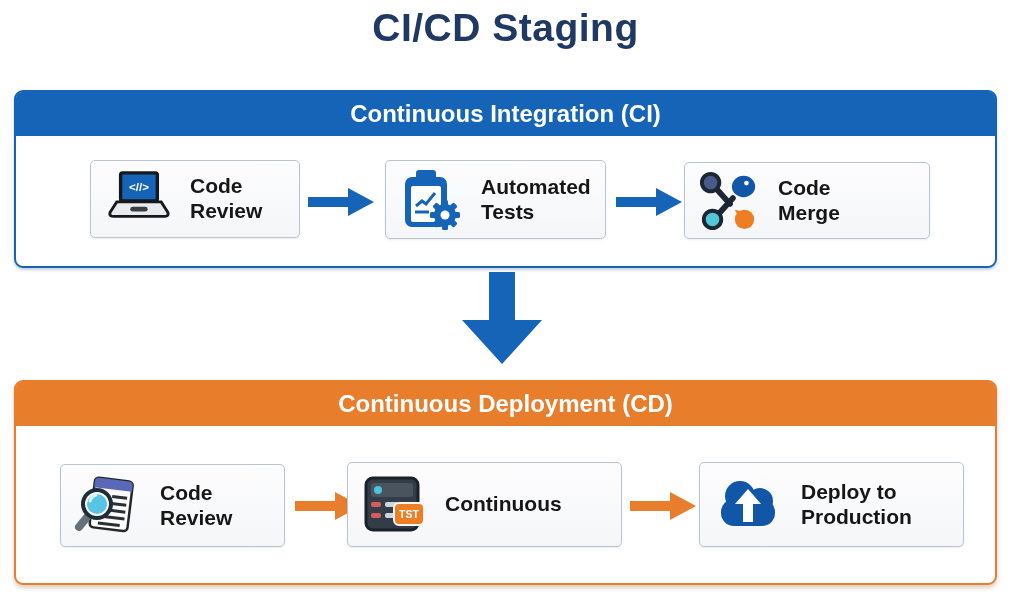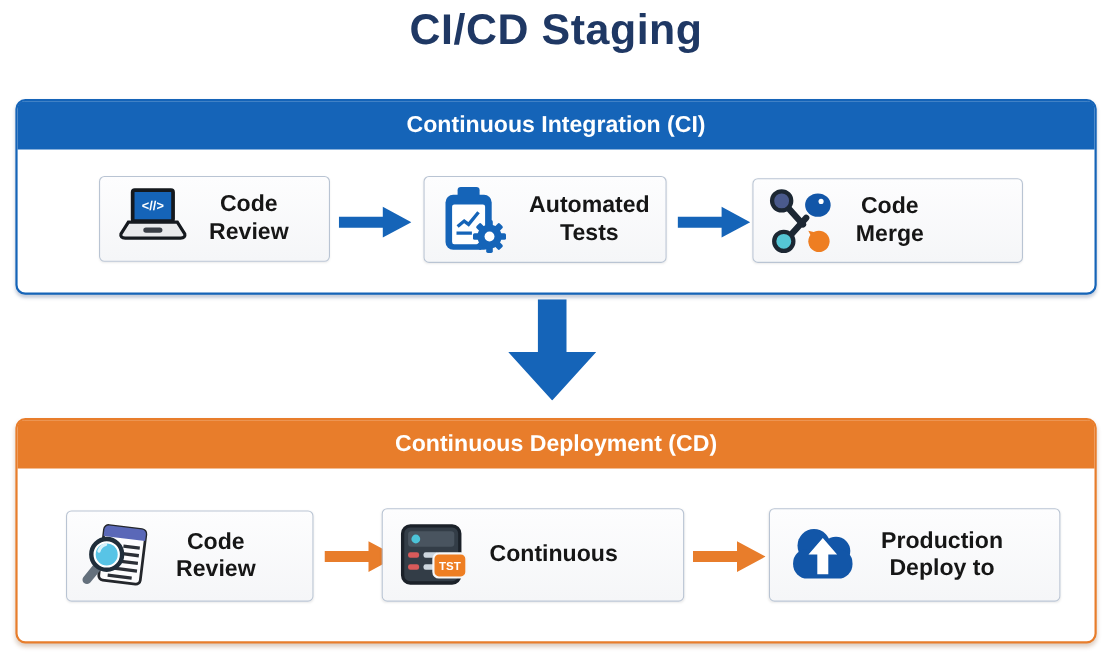--- a/index.html
+++ b/index.html
@@ -18,35 +18,35 @@
     letter-spacing:0.5px;
   }
 
   .panel{position:absolute;left:14px;width:983px;background:#fff;border-radius:9px;}
   .panel.ci{top:90px;height:178px;border:2px solid var(--ci-accent);box-shadow:0 2px 3px rgba(30,60,110,0.25);}
   .panel.cd{top:380px;height:205px;border:2px solid var(--cd-accent);box-shadow:0 3px 4px rgba(120,60,10,0.25);}
 
   .panel-header{
     position:absolute;left:0;top:0;width:100%;height:44px;
     border-radius:6px 6px 0 0;
-    color:#fff;font-size:21px;font-weight:bold;
+    color:#fff;font-size:24px;font-weight:bold;
     display:flex;align-items:center;justify-content:center;
   }
   .panel.ci .panel-header{background:var(--ci-accent);}
   .panel.cd .panel-header{background:var(--cd-accent);}
 
   .step{
     position:absolute;
     background:linear-gradient(180deg,#fdfdfe 0%,#f5f6f8 100%);
     border:1.5px solid #b9c4d3;border-radius:5px;
     display:flex;align-items:center;gap:18px;padding-left:13px;
     box-shadow:0 1px 2px rgba(0,0,0,0.08);
   }
   .step-label{font-size:21px;font-weight:bold;color:#161616;line-height:1.18;}
-  .step-label span{display:block;text-align:center;}
+  .step-label span{display:block;}
   .step-icon{flex:0 0 auto;display:flex;align-items:center;justify-content:center;}
 
   .arrow{position:absolute;}
 
   
   .ci-step-1{left:74px;top:68px;width:210px;height:78px;}
   .ci-step-2{left:369px;top:68px;width:221px;height:79px;}
   .ci-step-3{left:668px;top:70px;width:246px;height:77px;}
   .ci-arrow-1{left:292px;top:95px;}
   .ci-arrow-2{left:600px;top:95px;}
@@ -215,19 +215,19 @@
         <svg width="70" height="58" viewBox="0 0 70 56">
           <g fill="#1256a8">
             <circle cx="27" cy="19" r="15"></circle>
             <circle cx="47" cy="24" r="13"></circle>
             <rect x="8" y="22" width="54" height="27" rx="13"></rect>
           </g>
           <polygon points="35,12 48,27 40,27 40,45 30,45 30,27 22,27" fill="#ffffff"></polygon>
         </svg>
       </span>
       <div class="step-label">
+        <span>Deploy to</span>
         <span>Production</span>
-        <span>Deploy to</span>
       </div>
     </div>
   </section>
 
 </div>
 
 </body></html>

